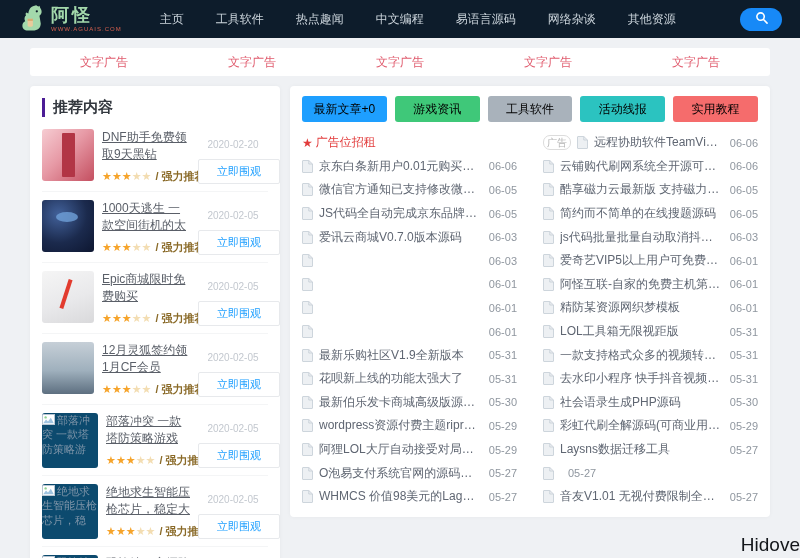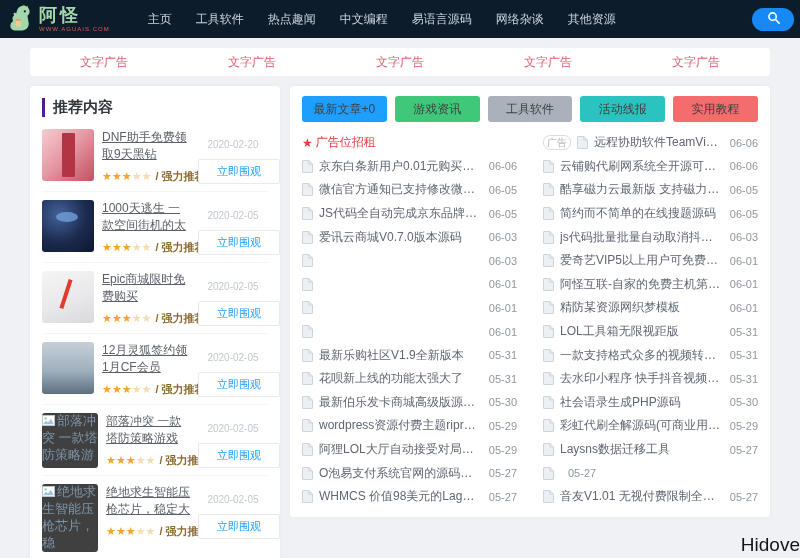--- a/index.html
+++ b/index.html
@@ -5,27 +5,27 @@
   * { margin:0; padding:0; box-sizing:border-box; }
   html,body { width:800px; height:558px; overflow:hidden; }
   body {
     background:#eff1f4;
     font-family:"Liberation Sans","DejaVu Sans",sans-serif;
     position:relative;
   }
   
   .navbar {
     height:38px; background:#0d1c2b; display:flex; align-items:center;
-    padding:0 6px;
+    padding:0 18px;
   }
   .logo { display:flex; align-items:center; gap:5px; margin-right:38px; cursor:pointer; }
   .logo-txt { display:flex; flex-direction:column; line-height:1; }
   .logo-cn { color:#a3d8ab; font-size:18px; font-weight:bold; letter-spacing:3px; }
   .logo-domain { color:#d8604e; font-size:6px; letter-spacing:1px; margin-top:2px; }
-  .nav-menu { display:flex; list-style:none; gap:24px; font-size:12px; color:#ccd5dc; }
+  .nav-menu { display:flex; list-style:none; gap:32px; font-size:12px; color:#ccd5dc; }
   .nav-menu li { cursor:pointer; white-space:nowrap; }
   .search-btn {
     margin-left:auto; width:42px; height:23px; border:none; border-radius:12px;
     background:#1789f7; display:flex; align-items:center; justify-content:center; cursor:pointer;
   }
   
   .adbar {
     background:#fff; margin:10px 30px 0; height:28px; border-radius:3px;
     display:flex; align-items:center; justify-content:space-around;
   }
@@ -40,37 +40,37 @@
   .rec-item { display:flex; gap:8px; padding:8px 0 7px; border-bottom:1px solid #f4f5f6; }
   .rec-item:last-child { border-bottom:none; }
   .thumb { width:52px; height:52px; border-radius:3px; flex-shrink:0; position:relative; overflow:hidden; }
   .t-dnf { background:linear-gradient(135deg,#f6ccd2 0%,#e79aa6 45%,#c44f60 100%); }
   .t-dnf::after { content:''; position:absolute; left:20px; top:4px; width:13px; height:44px; background:#b23545; border-radius:1px; }
   .t-space { background:radial-gradient(circle at 32% 28%,#42619a 0%,#1b2a4d 55%,#0d1630 100%); }
   .t-space::after { content:''; position:absolute; left:14px; top:12px; width:22px; height:10px; border-radius:50%; background:#6fa0d8; opacity:.8; }
   .t-superhot { background:linear-gradient(160deg,#f5f5f5 0%,#e9e9eb 55%,#d9d9db 100%); }
   .t-superhot::after { content:''; position:absolute; left:22px; top:8px; width:4px; height:30px; background:#e23b2e; transform:rotate(18deg); }
   .t-cf { background:linear-gradient(180deg,#c6cfd7 0%,#9fb0bd 55%,#5d6f80 100%); }
-  .t-broken { width:56px; height:auto; min-height:52px; background:#404040;
-    font-size:13px; color:#7e94a8; line-height:1.3; }
+  .t-broken { width:56px; height:auto; min-height:52px; background:#0c4a6e;
+    font-size:11px; color:#7e94a8; line-height:1.3; }
   .t-broken svg { vertical-align:-1px; margin-right:2px; }
   .rec-mid { flex:1; min-width:0; }
   .rec-title { font-size:12px; color:#5a5f68; line-height:1.4; max-height:34px; overflow:hidden; cursor:pointer;text-decoration:underline; }
   .rec-stars { margin-top:6px; font-size:11px; white-space:nowrap; }
   .star-f { color:#f6a42b; }
   .star-e { color:#f3ddb2; }
   .rating-label { color:#8a6a28; margin-left:4px; font-weight:bold; }
   .rec-right { width:70px; flex-shrink:0; text-align:center; }
   .rec-date { font-size:10px; color:#c3c8cf; margin-top:10px; white-space:nowrap; }
   .view-btn { margin-top:9px; font-size:11px; color:#1e9fff; background:#fff;
     border:1px solid #e7e9ec; border-radius:2px; padding:4px 18px; cursor:pointer; white-space:nowrap; }
   
   .main { flex:1; padding:10px 12px 8px; min-width:0; }
   .cat-row { display:flex; gap:8px; }
-  .cat-btn { flex:1; height:26px; border:none; border-radius:3px; color:#404040;
+  .cat-btn { flex:1; height:26px; border:none; border-radius:3px; color:#000000;
     font-size:12px; cursor:pointer; }
   .lists { display:flex; gap:26px; margin-top:9px; }
   .lcol { flex:1; min-width:0; }
   .lrow { display:flex; align-items:center; height:23.6px; font-size:12px; color:#5f6672; cursor:pointer; }
   .lrow .doc { display:inline-flex; margin-right:6px; flex-shrink:0; }
   .lrow .ttl { flex:1; overflow:hidden; white-space:nowrap; text-overflow:ellipsis; }
   .lrow .dt { color:#8f969f; font-size:11px; margin-left:8px; flex-shrink:0; }
   .sponsor-row { color:#e23c3c; }
   .sponsor-row .spark { margin-right:3px; font-size:12px; }
   .ad-badge { border:1px solid #dcdcdc; color:#b4b4b4; font-size:10px; line-height:13px;

